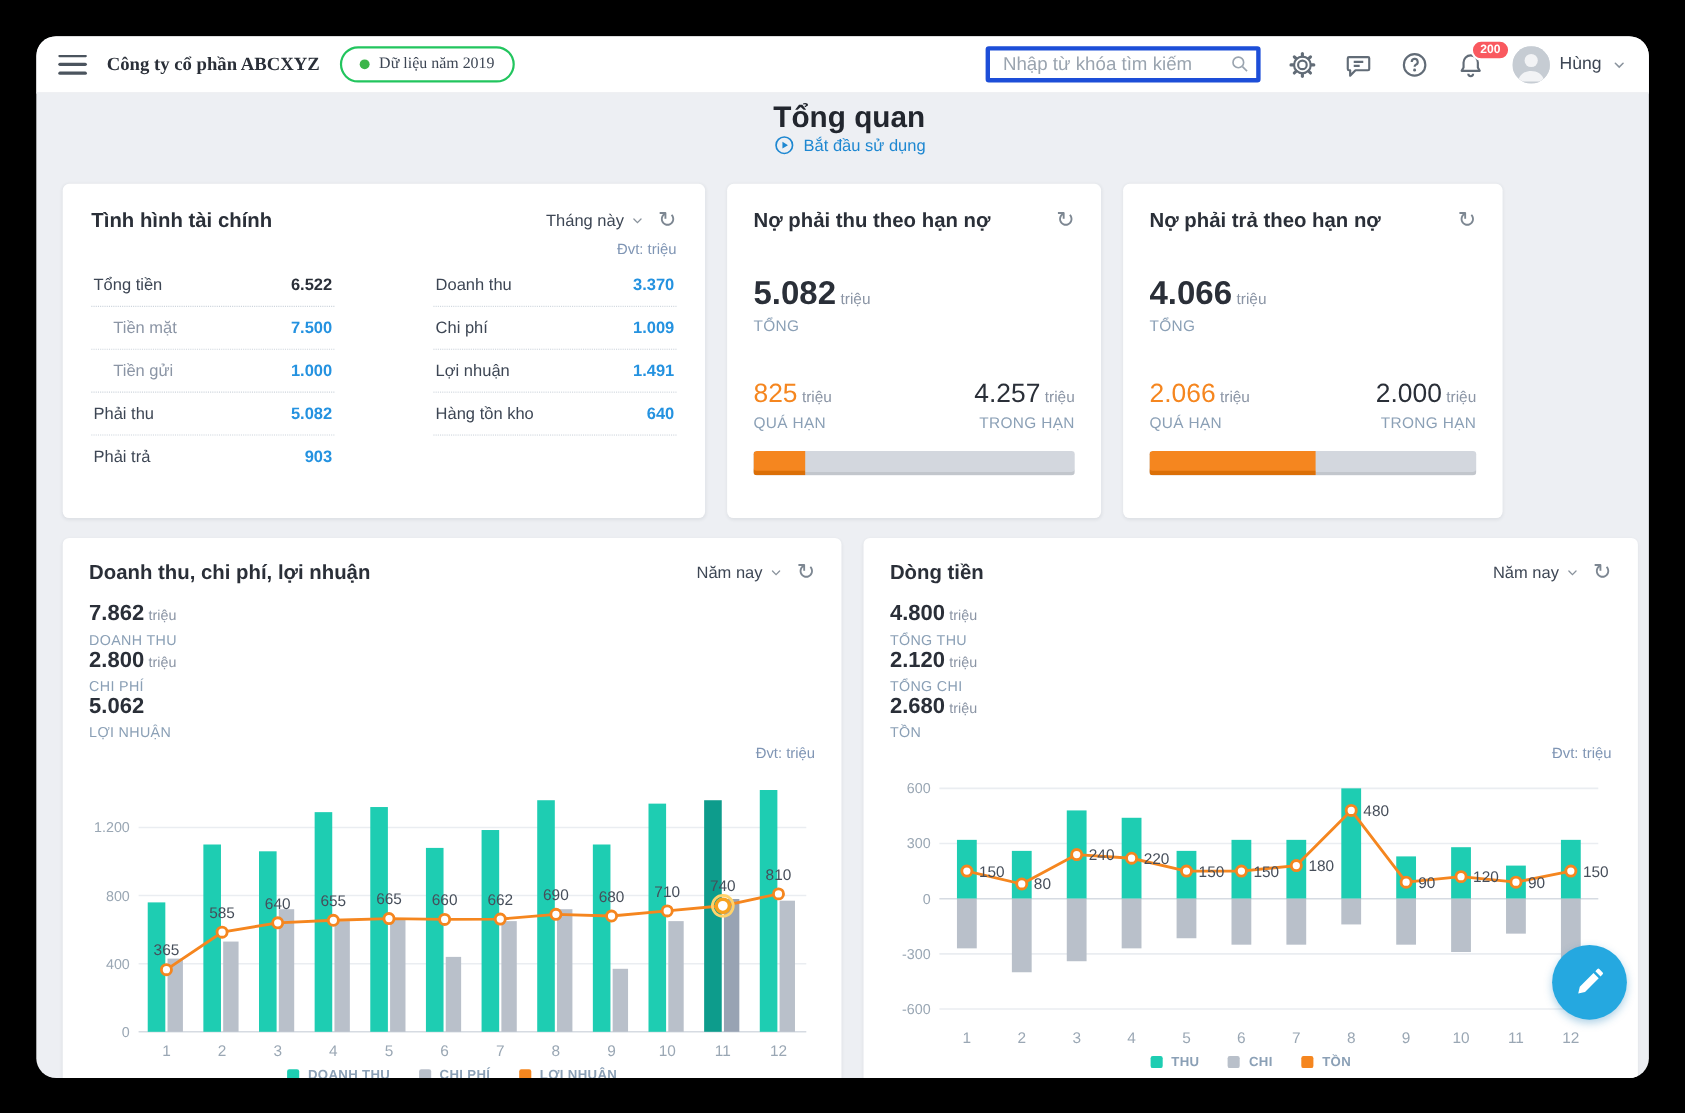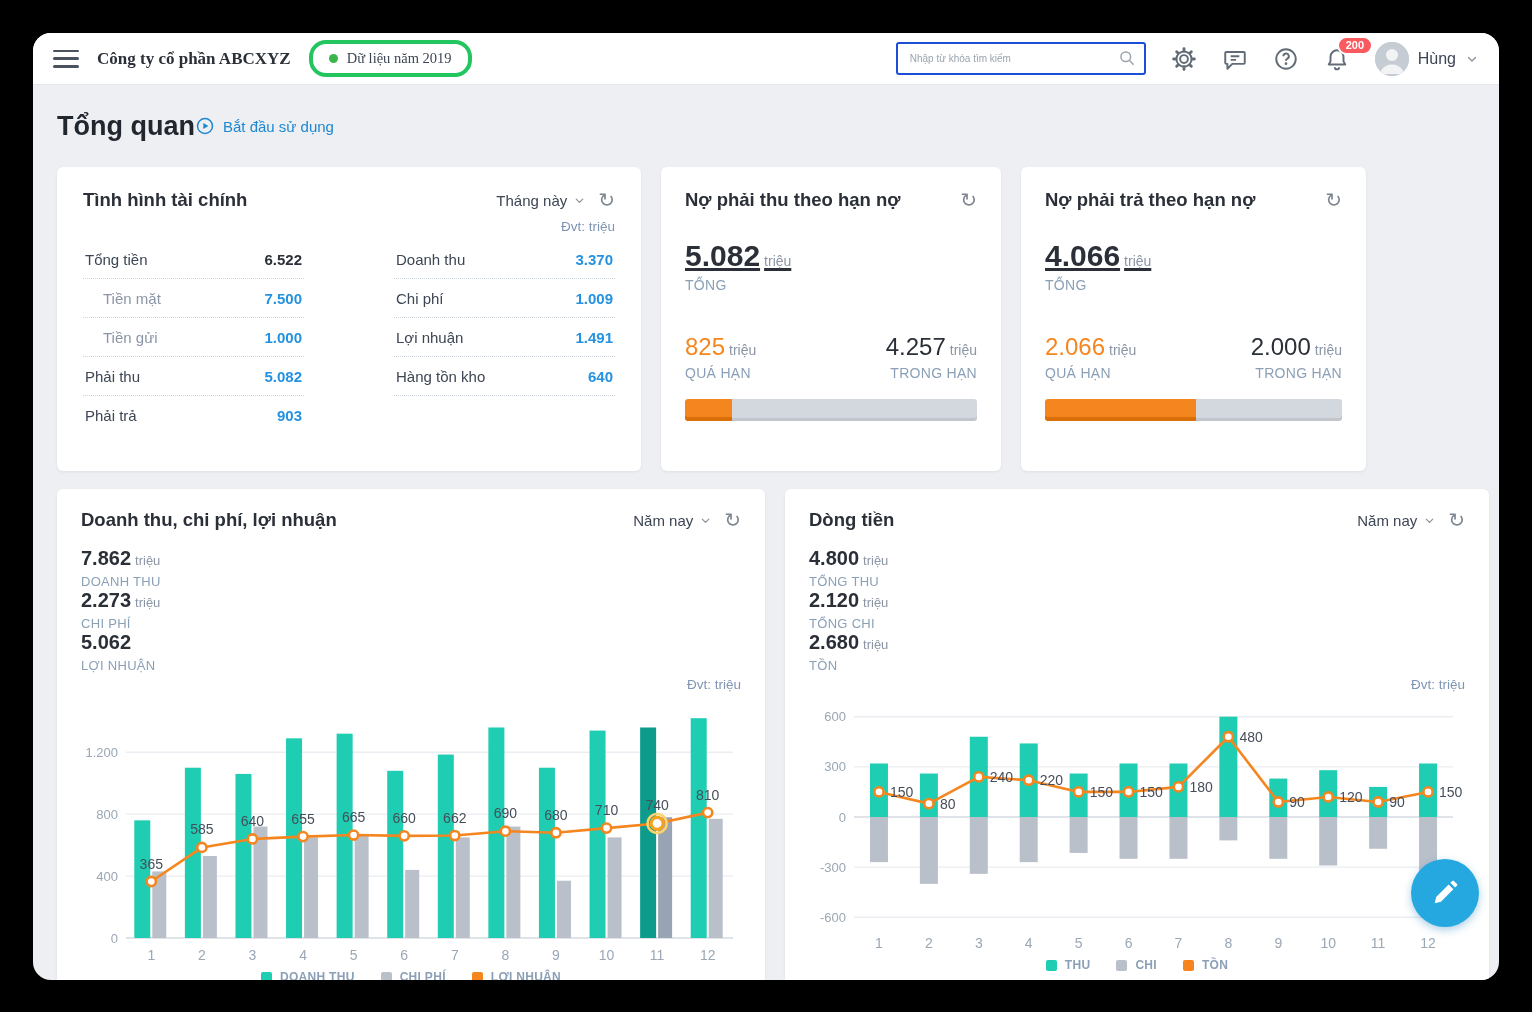--- a/index.html
+++ b/index.html
@@ -9,42 +9,42 @@
   .window{position:absolute;left:33px;top:33px;width:1466px;height:947px;border-radius:18px;
           background:#edeff3;overflow:hidden;}
   
   .topbar{height:52px;background:#fff;border-bottom:1px solid #e4e7ec;display:flex;
           align-items:center;justify-content:space-between;padding:0 20px 0 20px;}
   .tb-left{display:flex;align-items:center;gap:18px;font-family:Liberation Serif, serif;}
   .hamburger{width:26px;height:20px;display:flex;flex-direction:column;justify-content:space-between;
              background:none;border:none;cursor:pointer;padding:1px 0;}
   .hamburger span{display:block;height:2.6px;background:#4b545e;border-radius:2px;}
   .company{font-size:17px;font-weight:700;color:#2a2f38;}
-  .pill{display:flex;align-items:center;gap:9px;border:4px solid #22c55e;border-radius:17px;
+  .pill{display:flex;align-items:center;gap:9px;border:2px solid #22c55e;border-radius:17px;
         background:#fff;padding:6px 16px;font-size:14.5px;color:#3d4654;cursor:pointer;}
   .pill .dot{width:9px;height:9px;border-radius:50%;background:#3cb54a;}
   .tb-right{display:flex;align-items:center;gap:25px;}
   .search{position:relative;}
-  .search input{width:250px;height:33px;border:2px solid #1d4ed8;border-radius:3px;
-                padding:0 36px 0 12px;font-size:10px;color:#3d4654;outline:none;
+  .search input{width:250px;height:33px;border:4px solid #1d4ed8;border-radius:3px;
+                padding:0 36px 0 12px;font-size:17px;color:#3d4654;outline:none;
                 font-family:inherit;}
   .search input::placeholder{color:#9aa4af;}
   .search .mag{position:absolute;right:9px;top:6px;color:#9aa4af;}
   .icon-btn{background:none;border:none;padding:0;cursor:pointer;color:#626c77;display:block;}
   .bell-wrap{position:relative;}
   .badge{position:absolute;top:-10px;left:13px;background:#f9595f;color:#fff;font-size:11px;
          font-weight:700;border-radius:10px;padding:2px 7px;border:2px solid #fff;line-height:1;}
   .userbox{display:flex;align-items:center;gap:9px;cursor:pointer;}
   .avatar{width:34px;height:34px;border-radius:50%;background:#c9d0d7;overflow:hidden;display:block;}
   .username{font-size:16px;color:#3d4654;}
   .chev{color:#8a939d;}
   
   .content{position:relative;height:895px;overflow:hidden;}
   .page-head{display:flex;align-items:center;
-             padding:16px 12px 0 24px;height:66px;}
+             padding:6px 12px 0 24px;height:66px;flex-direction:column;}
   .page-head h1{margin:0;font-size:27px;font-weight:700;color:#22262e;}
   .start-link{display:flex;align-items:center;gap:8px;color:#1d87d1;font-size:15px;
               text-decoration:none;cursor:pointer;}
   .row{display:flex;gap:20px;margin:16px 9px 0 24px;}
   .row2{margin-top:18px;}
   .row3{margin-top:20px;}
   .card{background:#fff;border-radius:6px;box-shadow:0 1px 3px rgba(40,50,65,.08);}
   .card-head{display:flex;justify-content:space-between;align-items:center;}
   .card-title{font-size:18.5px;font-weight:700;color:#2a2f38;}
   .card-ctrls{display:flex;align-items:center;gap:12px;color:#6b7682;font-size:15px;}
@@ -61,21 +61,21 @@
   .fin-col.left .fin-row:last-child{border-bottom:none;}
   .fin-label{font-size:15px;color:#3d4654;}
   .fin-row.indent .fin-label{padding-left:18px;color:#8b95a5;}
   .fin-value{font-size:15px;font-weight:700;}
   .fin-value.blue{color:#2492e0;}
   .fin-value.dark{color:#2a2f38;}
   
   .debt-card{height:304px;padding:22px 24px 0 24px;}
   .debt-card.receivable{width:340px;}
   .debt-card.payable{width:345px;}
-  .big-number{margin-top:28px;font-size:30px;font-weight:700;color:#2a2f38;text-decoration:underline;}
+  .big-number{margin-top:39px;font-size:30px;font-weight:700;color:#2a2f38;}
   .big-number .u, .mid-number .u{font-size:14px;font-weight:400;color:#8b95a5;margin-left:4px;}
   .cap-label{font-size:14px;color:#8ba0b6;margin-top:4px;letter-spacing:.3px;}
   .debt-split{display:flex;justify-content:space-between;margin-top:40px;}
   .mid-number{font-size:24px;color:#2a2f38;}
   .mid-number.orange{color:#f5861f;}
   .debt-split .right{text-align:right;}
   .progress{margin-top:18px;height:22px;background:#d3d7de;border-radius:3px;overflow:hidden;
             box-shadow:inset 0 -3px 0 rgba(0,0,0,.08);}
   .progress .fill{height:100%;background:#f5861f;box-shadow:inset 0 -4px 0 #db6f07;border-radius:3px 0 0 3px;}
   
@@ -326,21 +326,21 @@
               </span>
               <button class="icon-refresh">↻</button>
             </span>
           </div>
           <div class="stats-row">
               <div class="stat w1">
                 <div><span class="v">7.862</span><span class="u">triệu</span></div>
                 <div class="l">DOANH THU</div>
               </div>
               <div class="stat w2">
-                <div><span class="v">2.273</span><span class="u">triệu</span></div>
+                <div><span class="v">2.800</span><span class="u">triệu</span></div>
                 <div class="l">CHI PHÍ</div>
               </div>
               <div class="stat ">
                 <div><span class="v">5.062</span><span class="u"></span></div>
                 <div class="l">LỢI NHUẬN</div>
               </div>
               <span class="unit-note">Đvt: triệu</span>
             </div>
           <div class="chart-wrap">
             <svg id="chart-revenue" width="660" height="272">

